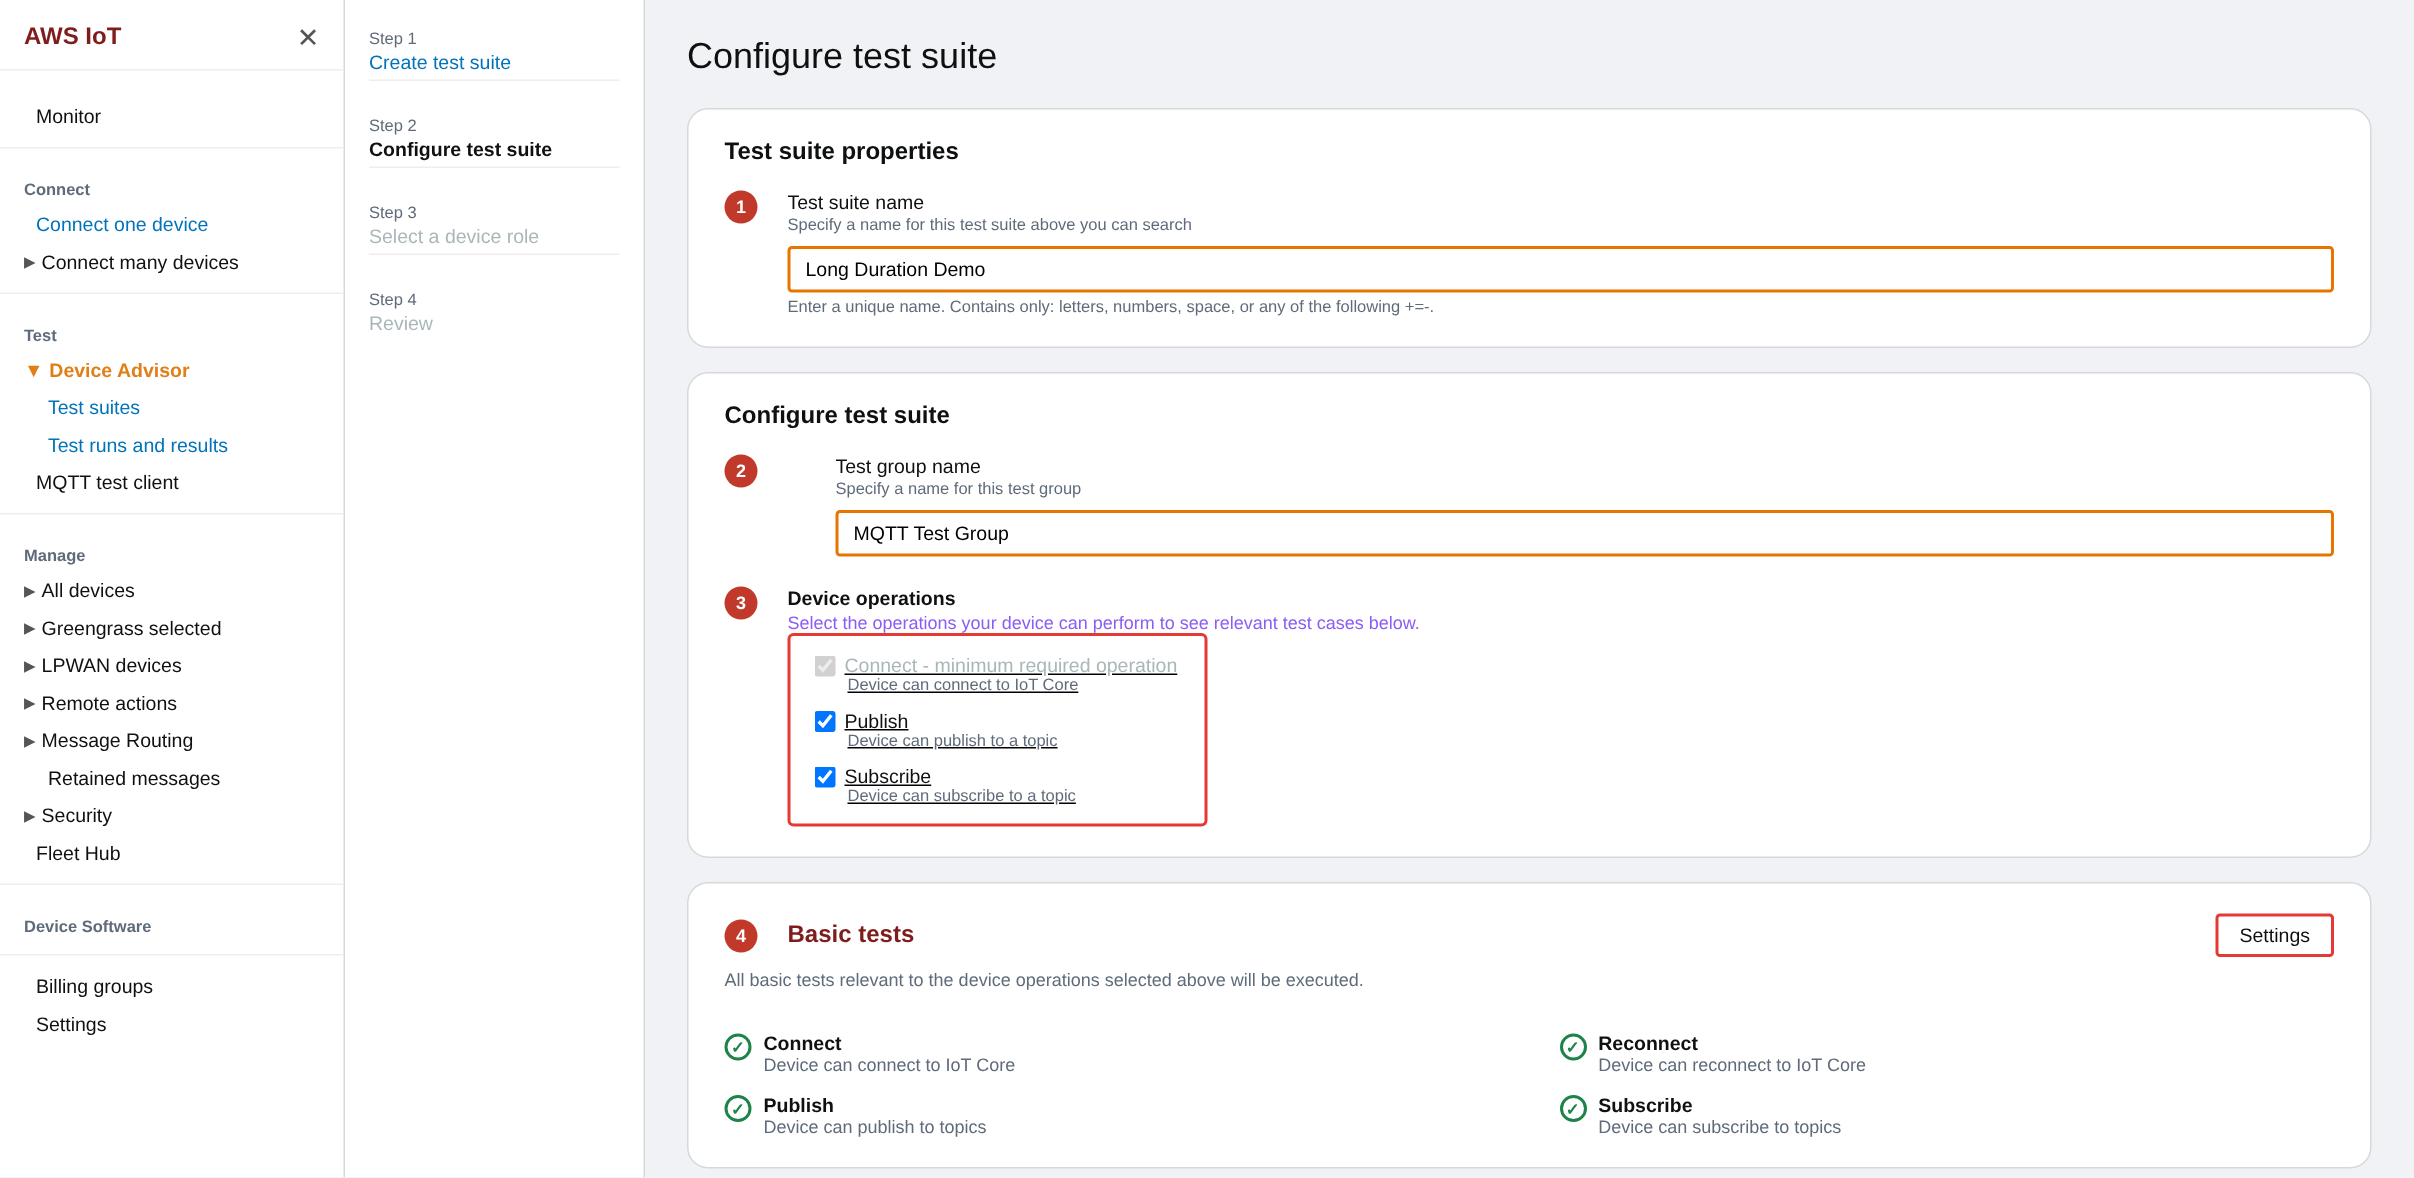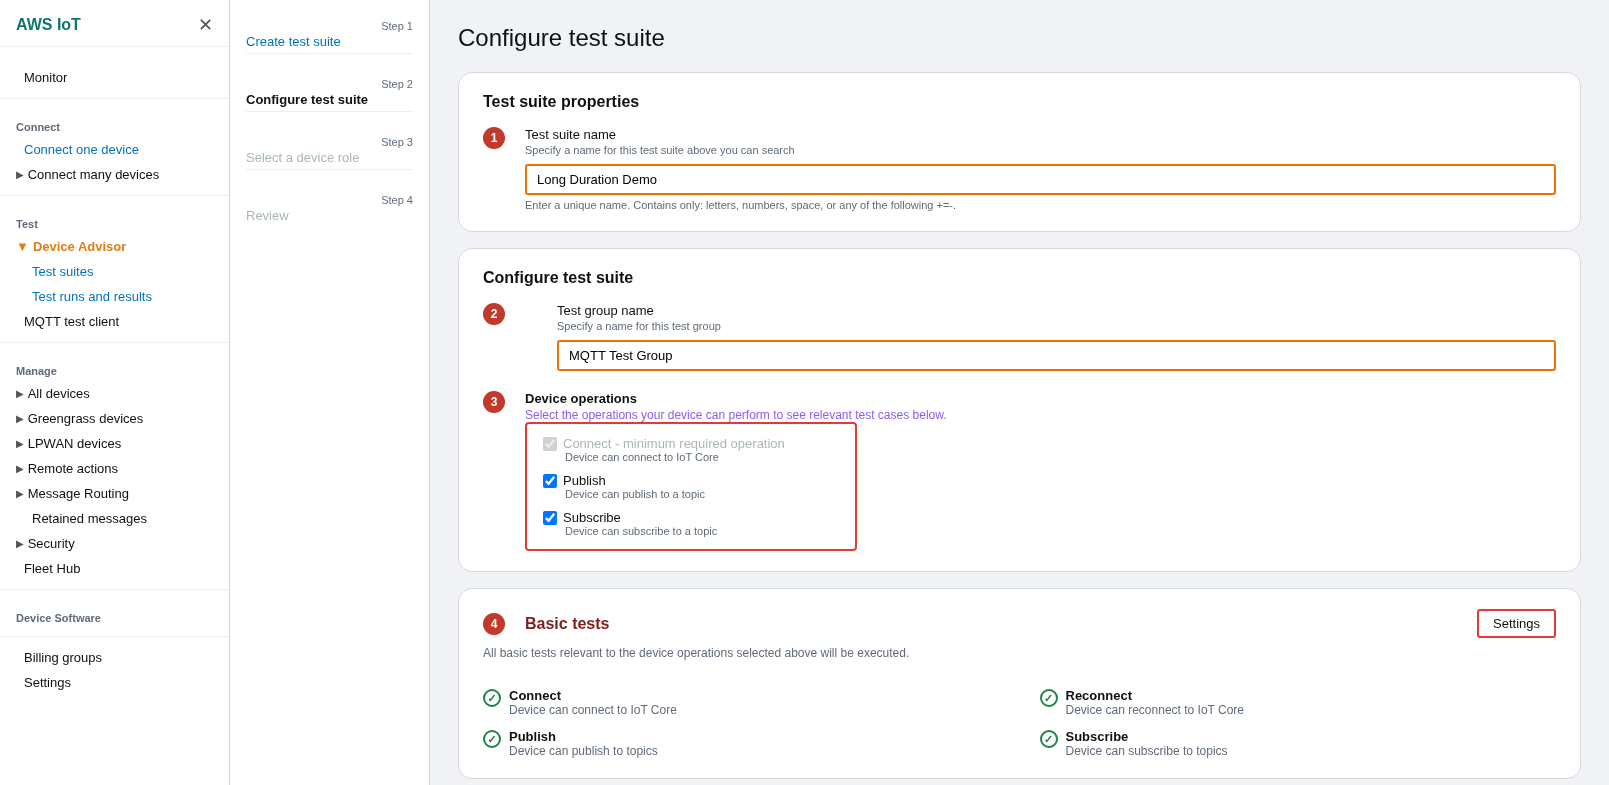--- a/index.html
+++ b/index.html
@@ -16,21 +16,21 @@
       flex-direction: column;
       padding-bottom: 16px;
     }
     .sidebar-header {
       display: flex;
       align-items: center;
       justify-content: space-between;
       padding: 14px 16px 10px 16px;
       border-bottom: 1px solid #eee;
     }
-    .sidebar-title { font-size: 16px; font-weight: 700; color: #0f766e; }
+    .sidebar-title { font-size: 16px; font-weight: 700; color: #7f1d1d; }
     .close-btn { background: none; border: none; cursor: pointer; font-size: 18px; color: #555; }
 
     .sidebar-section-label {
       padding: 14px 16px 4px 16px;
       font-size: 11px;
       font-weight: 600;
       color: #5f6b7a;
       text-transform: none;
       letter-spacing: 0;
     }
@@ -65,21 +65,21 @@
 
     
     #steps-panel {
       width: 200px;
       min-width: 200px;
       background: #fff;
       border-right: 1px solid #d5d9d9;
       padding: 20px 16px;
     }
     .step-item { margin-bottom: 24px; }
-    .step-number { font-size: 11px; color: #5f6b7a; margin-bottom: 2px; text-align: right; }
+    .step-number { font-size: 11px; color: #5f6b7a; margin-bottom: 2px; }
     .step-label { font-size: 13px; color: #0073bb; cursor: pointer; }
     .step-label.active { font-weight: 700; color: #0f1111; }
     .step-label.disabled { color: #aab7b8; cursor: default; }
     .step-divider { height: 1px; background: #eee; margin: 4px 0 16px 0; }
 
     
     #main {
       flex: 1;
       overflow-y: auto;
       background: #f0f2f5;
@@ -127,21 +127,22 @@
 
     
     .device-ops-label { font-size: 13px; font-weight: 600; color: #0f1111; margin-bottom: 2px; }
     .device-ops-desc { font-size: 12px; color: #8b5cf6; }
 
     .ops-box {
       border: 2px solid #e53935;
       border-radius: 4px;
       padding: 12px 16px;
       background: #fff;
-      width: 332px;
+      width: 280px;
+      text-decoration: underline;
     }
     .op-item { margin-bottom: 10px; }
     .op-item:last-child { margin-bottom: 0; }
     .op-row { display: flex; align-items: center; gap: 6px; }
     .op-name { font-size: 13px; color: #0f1111; }
     .op-name.disabled-op { color: #aab7b8; }
     .op-subdesc { font-size: 11px; color: #5f6b7a; margin-left: 22px; }
 
     input[type="checkbox"] { width: 14px; height: 14px; cursor: pointer; }
     input[type="checkbox"]:disabled { cursor: default; }
@@ -223,21 +224,21 @@
   <div class="sidebar-item plain">MQTT test client</div>
   <div class="sidebar-separator"></div>
 
   <div class="sidebar-section-label">Manage</div>
   <div class="sidebar-expandable">
     <span class="arrow">▶</span>
     <span>All devices</span>
   </div>
   <div class="sidebar-expandable">
     <span class="arrow">▶</span>
-    <span>Greengrass devices</span>
+    <span>Greengrass selected</span>
   </div>
   <div class="sidebar-expandable">
     <span class="arrow">▶</span>
     <span>LPWAN devices</span>
   </div>
   <div class="sidebar-expandable">
     <span class="arrow">▶</span>
     <span>Remote actions</span>
   </div>
   <div class="sidebar-expandable">

